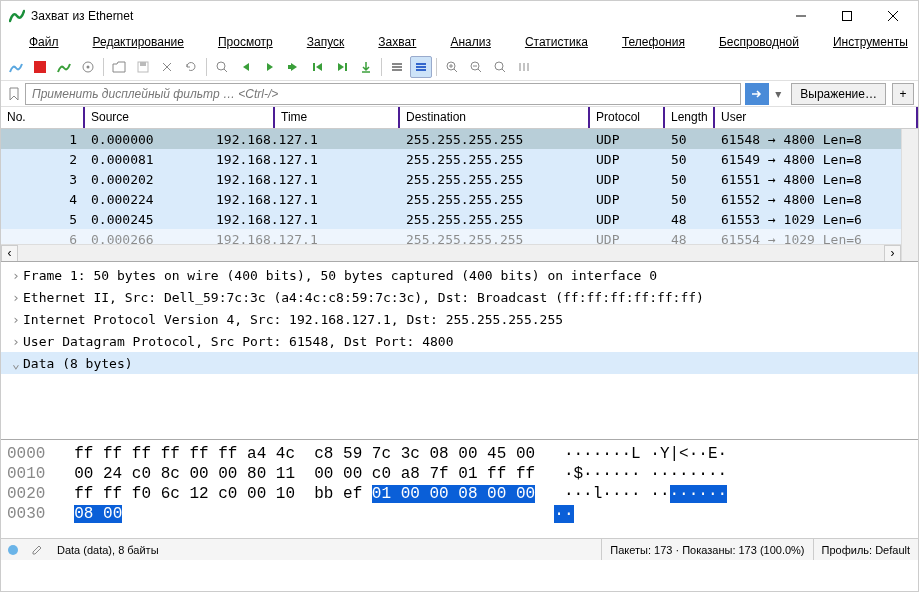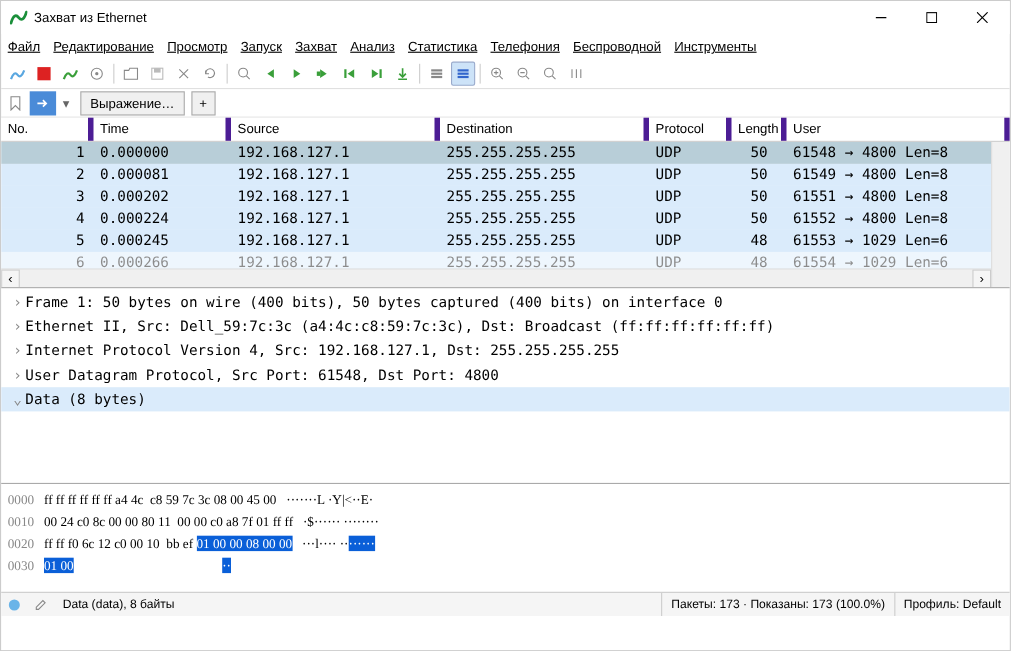--- a/index.html
+++ b/index.html
@@ -4,56 +4,56 @@
 <style>
   * { box-sizing: border-box; margin: 0; padding: 0; }
   body { font-family: "Segoe UI", Tahoma, sans-serif; font-size: 12px; background: #fff; width: 919px; height: 592px; overflow: hidden; display: flex; flex-direction: column; border: 1px solid #ccc; }
   .titlebar { height: 30px; display: flex; align-items: center; padding: 0 2px 0 8px; background: #fff; }
   .titlebar .icon { width: 16px; height: 16px; margin-right: 6px; }
   .titlebar .title { flex: 1; font-size: 12px; }
   .winbtns { display: flex; }
   .winbtn { width: 46px; height: 30px; display: flex; align-items: center; justify-content: center; }
   .menubar { height: 22px; display: flex; align-items: center; padding: 0 6px; gap: 12px; font-size: 12px; }
   .menubar span { cursor: default; }
-  .menubar .u { text-decoration: underline; }
+  .menubar .u { text-decoration: underline; margin-left: 22px; }
   .toolbar { height: 28px; display: flex; align-items: center; padding: 2px 4px; gap: 2px; border-bottom: 1px solid #e0e0e0; }
   .tbtn { width: 22px; height: 22px; display: flex; align-items: center; justify-content: center; border: 1px solid transparent; border-radius: 2px; }
   .tsep { width: 1px; height: 18px; background: #ccc; margin: 0 2px; }
   .filterbar { height: 26px; display: flex; align-items: center; padding: 2px 4px; gap: 2px; border-bottom: 1px solid #e0e0e0; }
   .filter-input { flex: 1; height: 22px; border: 1px solid #aaa; padding: 0 6px; font-size: 12px; font-style: italic; color: #777; background: #fff; display: flex; align-items: center; }
   .filter-go { width: 24px; height: 22px; background: #4a8bd8; display: flex; align-items: center; justify-content: center; margin-left: 2px; }
   .expr-btn { height: 22px; padding: 0 8px; border: 1px solid #aaa; background: #f0f0f0; font-size: 12px; display: flex; align-items: center; margin-left: 4px; }
   .plus-btn { width: 22px; height: 22px; border: 1px solid #aaa; background: #f0f0f0; display: flex; align-items: center; justify-content: center; margin-left: 4px; }
   .packet-list { height: 155px; display: flex; flex-direction: column; border-bottom: 1px solid #aaa; }
   .pl-header { height: 22px; display: flex; background: #fff; border-bottom: 1px solid #ccc; font-size: 12px; }
-  .pl-header .col { padding: 3px 6px; border-right: 5px solid #4c1d95; }
+  .pl-header .col { padding: 3px 6px; border-right: 2px solid #4c1d95; }
   .pl-body { flex: 1; overflow: hidden; font-family: Consolas, monospace; font-size: 13px; }
   .pl-row { height: 20px; display: flex; align-items: center; }
   .pl-row .col { padding: 1px 6px; white-space: nowrap; overflow: hidden; }
   .col-no { width: 84px; text-align: right; padding-right: 8px !important; }
   .col-time { width: 125px; }
   .col-src { width: 190px; }
   .col-dst { width: 190px; }
   .col-proto { width: 75px; }
-  .col-len { width: 50px; text-align: center; }
+  .col-len { width: 50px; text-align: left; }
   .col-info { flex: 1; }
   .row-sel { background: #b8ced8; }
   .row-udp { background: #daebfb; }
   .hscroll { height: 17px; background: #f0f0f0; border-top: 1px solid #ddd; display: flex; align-items: center; }
   .hscroll .arr { width: 17px; height: 17px; display: flex; align-items: center; justify-content: center; border: 1px solid #ccc; background: #f5f5f5; }
   .hscroll .track { flex: 1; }
   .vscroll-stub { width: 17px; background: #f0f0f0; border-left: 1px solid #ddd; }
   .pl-wrap { flex: 1; display: flex; overflow: hidden; }
   .pl-body-wrap { flex: 1; display: flex; flex-direction: column; overflow: hidden; }
   .details { height: 178px; font-family: Consolas, monospace; font-size: 13px; padding: 2px 0; overflow: hidden; border-bottom: 1px solid #aaa; }
   .detail-row { display: flex; align-items: center; height: 22px; padding-left: 8px; }
   .detail-row.hl { background: #daebfb; }
   .detail-row .tw { width: 14px; display: inline-flex; justify-content: center; color: #888; }
   .detail-row.indent { padding-left: 48px; }
-  .hex { height: 98px; font-family: Liberation Serif, serif; font-size: 12px; padding: 4px 6px; line-height: 20px; white-space: pre; overflow: hidden; }
+  .hex { height: 98px; font-family: Liberation Mono, monospace; font-size: 16px; padding: 4px 6px; line-height: 20px; white-space: pre; overflow: hidden; }
   .hex .off { color: #888; }
   .hex .sel { background: #0a5fd8; color: #fff; }
   .statusbar { height: 22px; border-top: 1px solid #ccc; display: flex; align-items: center; font-size: 11px; background: #f5f5f5; }
   .statusbar .cell { padding: 0 8px; border-right: 1px solid #ccc; height: 100%; display: flex; align-items: center; }
   .statusbar .cell.main { flex: 1; }
   .sb-icon { width: 16px; height: 16px; margin: 0 4px; display: flex; align-items: center; justify-content: center; }
 </style>
 </head>
 <body>
 
@@ -229,37 +229,40 @@
       </svg>
     </div>
 </div>
 
 <div class="filterbar">
   <div class="tbtn" style="width:18px;height:20px">
       <svg width="12" height="14">
         <path d="M2 1 L10 1 L10 13 L6 9 L2 13 Z" stroke="#888" fill="none"></path>
       </svg>
     </div>
+  <div class="filter-input">
+      <span>Применить дисплейный фильтр … &lt;Ctrl-/&gt;</span>
+    </div>
   <div class="filter-go">
       <svg width="14" height="12">
         <path d="M2 6 L10 6 M7 3 L10 6 L7 9" stroke="#fff" fill="none" stroke-width="1.5"></path>
       </svg>
     </div>
   <div style="width:14px;text-align:center;color:#666">▾</div>
   <div class="expr-btn">
       <span>Выражение…</span>
     </div>
   <div class="plus-btn">+</div>
 </div>
 
 <div class="packet-list">
   <div class="pl-header">
     <div class="col col-no" style="text-align:left">No.</div>
+    <div class="col col-src">Source</div>
     <div class="col col-time">Time</div>
-    <div class="col col-src">Source</div>
     <div class="col col-dst">Destination</div>
     <div class="col col-proto">Protocol</div>
     <div class="col col-len" style="text-align:left">Length</div>
     <div class="col col-info">User</div>
   </div>
   <div class="pl-wrap">
     <div class="pl-body-wrap">
       <div class="pl-body" id="pl-body">
           <div class="pl-row row-sel">
             <div class="col col-no">1</div>
@@ -345,21 +348,21 @@
     </div>
     <div class="detail-row hl">
       <span class="tw">⌄</span>
       <span>Data (8 bytes)</span>
     </div>
   </div>
 
 <div class="hex" id="hex"><span class="off">0000</span>   ff ff ff ff ff ff a4 4c  c8 59 7c 3c 08 00 45 00   ·······L ·Y|&lt;··E·
 <span class="off">0010</span>   00 24 c0 8c 00 00 80 11  00 00 c0 a8 7f 01 ff ff   ·$······ ········
 <span class="off">0020</span>   ff ff f0 6c 12 c0 00 10  bb ef <span class="sel">01 00 00 08 00 00</span>   ···l···· ··<span class="sel">······</span>
-<span class="off">0030</span>   <span class="sel">01 00</span>                                             <span class="sel">··</span></div>
+<span class="off">0030</span>   <span class="sel">08 00</span>                                             <span class="sel">··</span></div>
 
 <div class="statusbar">
   <div class="sb-icon">
       <svg width="12" height="12">
         <circle cx="6" cy="6" r="5" fill="#6ab4e8"></circle>
       </svg>
     </div>
   <div class="sb-icon">
       <svg width="12" height="12">
         <path d="M2 10 L2 8 L8 2 L10 4 L4 10 Z" stroke="#888" fill="none"></path>

